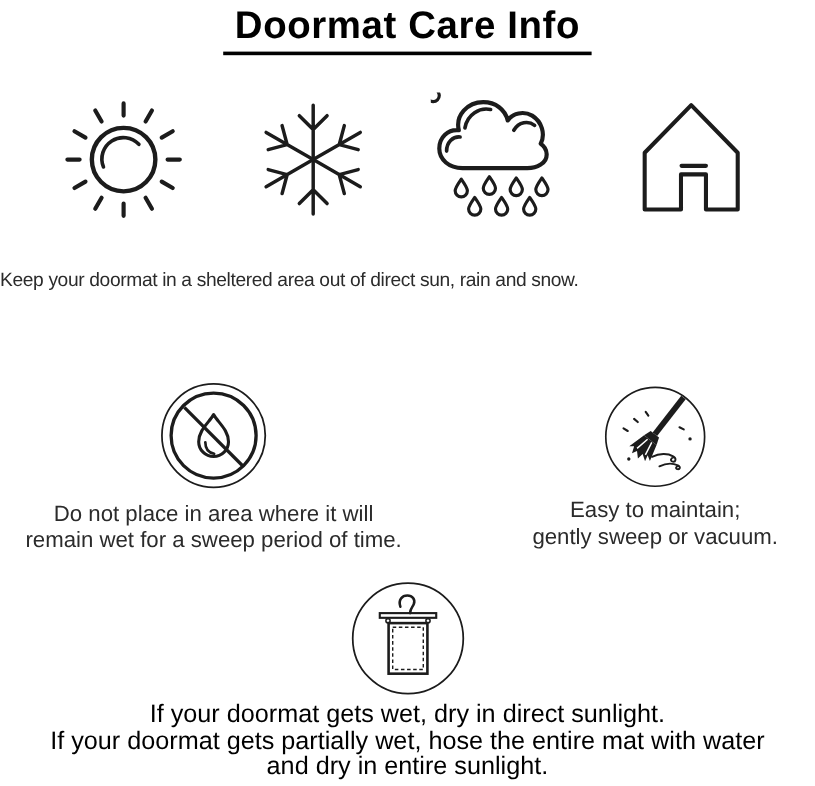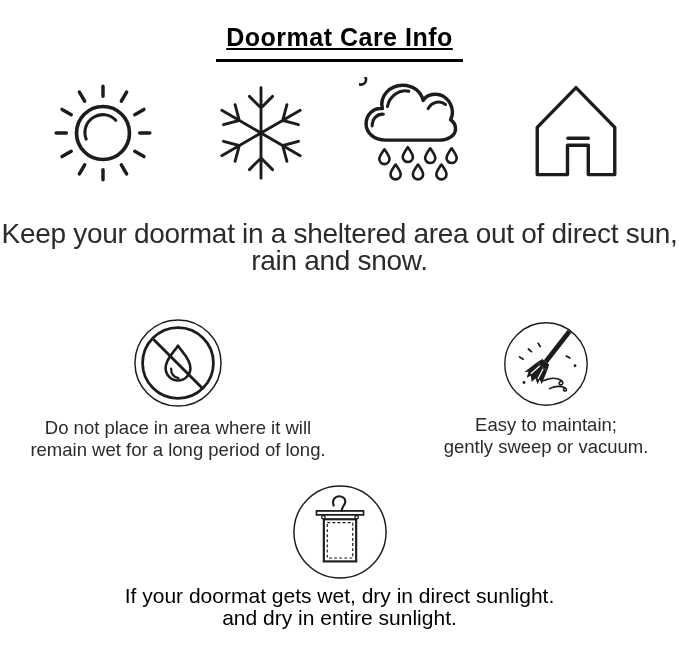--- a/index.html
+++ b/index.html
@@ -4,34 +4,34 @@
 <style>
   html,body { margin:0; padding:0; background:#fff; }
   .page {
     position:relative; width:679px; height:655px; background:#fff;
     font-family:"Liberation Sans", sans-serif; color:#2e2e2e; overflow:hidden;
   }
   .page svg { color:#1c1c1c; display:block; }
 
   .title-wrap { position:absolute; top:0; left:0; right:0; text-align:center; }
   .title {
-    display:inline-block; margin:16px; padding:2px 10px 3px;
+    display:inline-block; margin:0; padding:2px 10px 3px;
     border-bottom:3px solid #000;
-    font-size:25px; line-height:38px; font-weight:700; letter-spacing:.5px; color:#000;text-decoration:underline;
+    font-size:32px; line-height:38px; font-weight:700; letter-spacing:.5px; color:#000;
   }
 
   .weather-row {
     position:absolute; top:66px; left:0; right:0; height:134px;
     display:flex; padding:0 24px; box-sizing:border-box;
   }
   .weather-item { flex:1; display:flex; justify-content:center; align-items:center; }
 
   .intro {
     position:absolute; top:220px; left:0; right:0; margin:0;
-    text-align:center; font-size:28px; line-height:27px; letter-spacing:-.3px; color:#2b2b2b;
+    font-size:16px; line-height:27px; letter-spacing:-.3px; color:#2b2b2b;
   }
   .line { display:block; }
 
   .care-col { position:absolute; text-align:center; }
   .care-col svg { margin:0 auto; }
   .care-left  { top:317px; left:0;     width:356px; }
   .care-right { top:320px; left:396px; width:300px; }
   .care-left  .care-text { margin-top:8px; }
   .care-right .care-text { margin-top:6px; }
   .care-text { font-size:18.5px; line-height:22px; color:#2b2b2b; }
@@ -98,21 +98,21 @@
   <div class="care-col care-left">
     <svg width="92" height="92" viewBox="0 0 100 100" fill="none" stroke="currentColor">
       <circle cx="50" cy="50" r="46.8" stroke-width="1.6"></circle>
       <circle cx="50" cy="50" r="38.5" stroke-width="3"></circle>
       <path stroke-width="2.8" stroke-linejoin="round" d="M50 31 C54 38 63.5 45 63.5 55.5 A13.5 13.5 0 0 1 36.5 55.5 C36.5 45 46 38 50 31 Z"></path>
       <path stroke-width="2.4" stroke-linecap="round" d="M42.5 56 C42.5 61.5 45.5 65.5 50.5 66.5"></path>
       <line x1="23.5" y1="24.5" x2="76.5" y2="77.5" stroke-width="3"></line>
     </svg>
     <div class="care-text">
       <span class="line">Do not place in area where it will</span>
-      <span class="line">remain wet for a long period of long.</span>
+      <span class="line">remain wet for a sweep period of time.</span>
     </div>
   </div>
 
   <div class="care-col care-right">
     <svg width="88" height="88" viewBox="0 0 100 100" fill="none" stroke="currentColor">
       <circle cx="50" cy="50" r="46.8" stroke-width="1.6"></circle>
       <g transform="translate(54 42) rotate(38)">
         <line x1="0" y1="-37" x2="0" y2="7" stroke-width="5.4"></line>
         <path d="M-5 7 L5 7 L7.5 14 L-7.5 14 Z" fill="currentColor" stroke="none"></path>
         <path d="M-7.5 14 L7.5 14 L12 30 L7 27 L8.5 33 L2.5 29 L1.5 35 L-3.5 30 L-6 34.5 L-8.5 28 L-12 31 Z" fill="currentColor" stroke="none"></path>
@@ -134,17 +134,18 @@
       <circle cx="50" cy="50" r="47" stroke-width="1.5"></circle>
       <path stroke-width="2.2" stroke-linecap="round" d="M43.5 23 C41.5 17 45 13.5 49.5 13.5 C53.8 13.5 56.3 17 55 20.7 C54 23.4 51.8 24.6 51.8 28.5"></path>
       <rect x="26" y="28.5" width="48" height="4" stroke-width="1.8"></rect>
       <circle cx="33" cy="35" r="1.8" stroke-width="1.3"></circle>
       <circle cx="67" cy="35" r="1.8" stroke-width="1.3"></circle>
       <rect x="33.5" y="37" width="33" height="43" stroke-width="2.2"></rect>
       <rect x="37" y="40.5" width="26" height="36" stroke-width="1.2" stroke-dasharray="3 2.2"></rect>
     </svg>
     <div class="dry-text">
       <span class="line">If your doormat gets wet, dry in direct sunlight.</span>
+      <span class="line">If your doormat gets partially wet, hose the entire mat with water</span>
       <span class="line">and dry in entire sunlight.</span>
     </div>
   </div>
 
 </div>
 
 </body></html>

